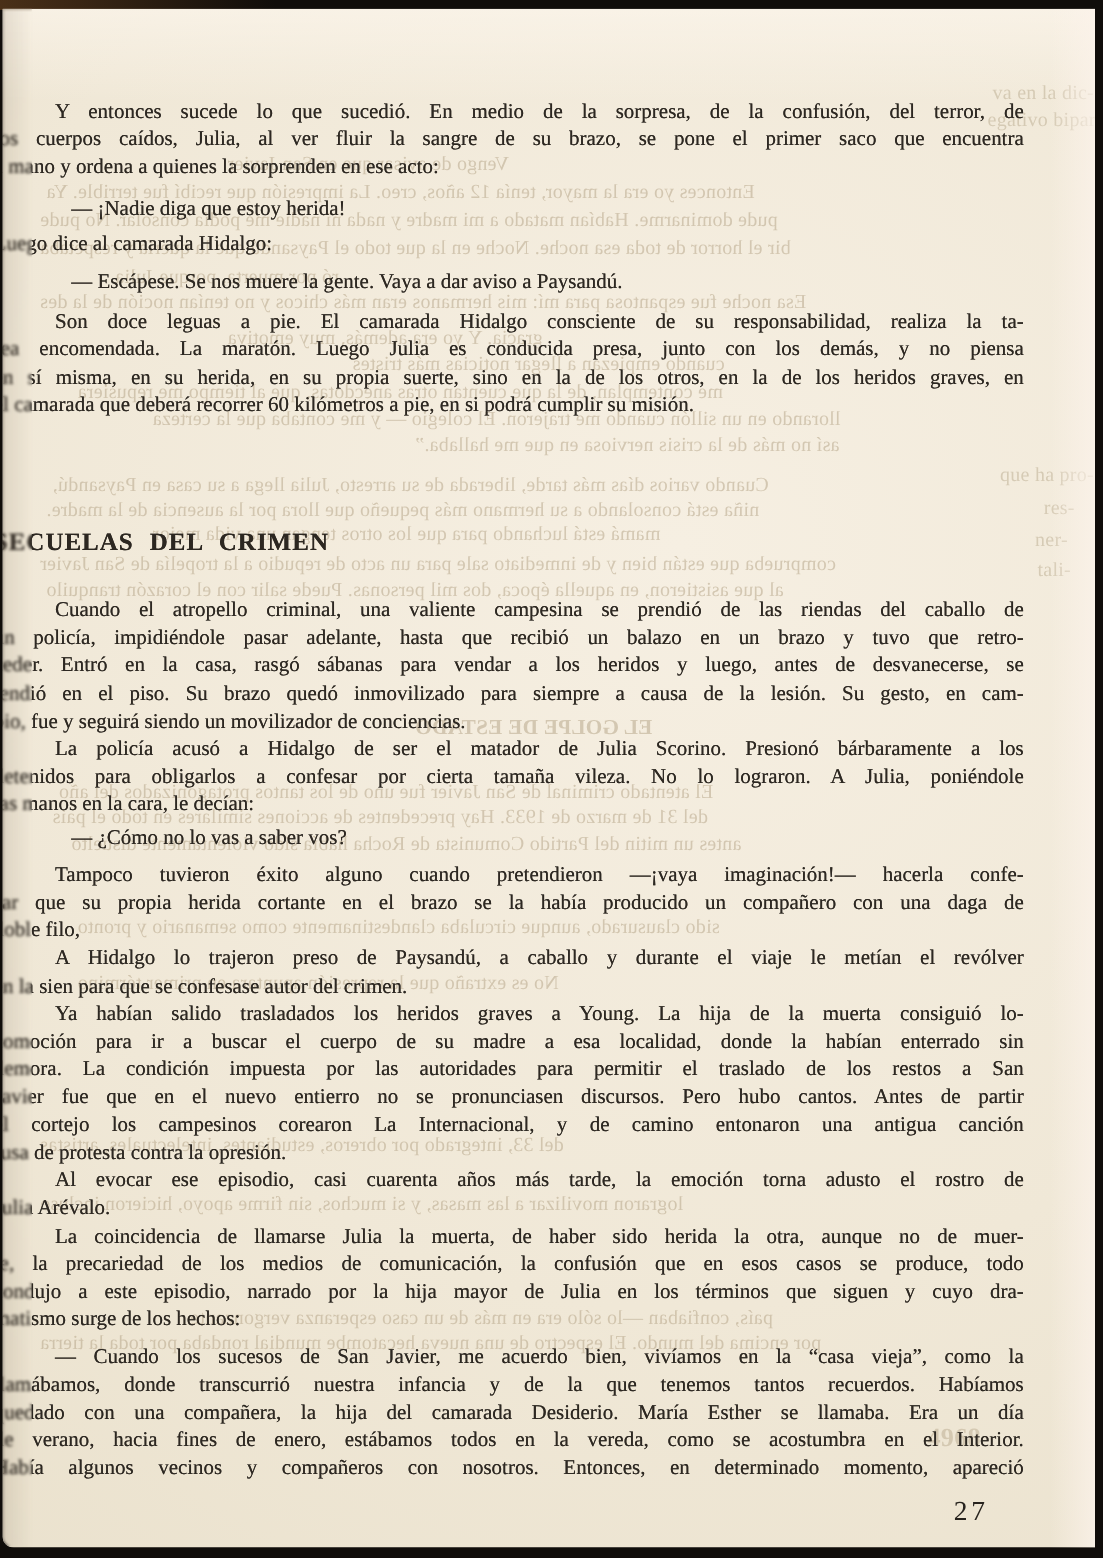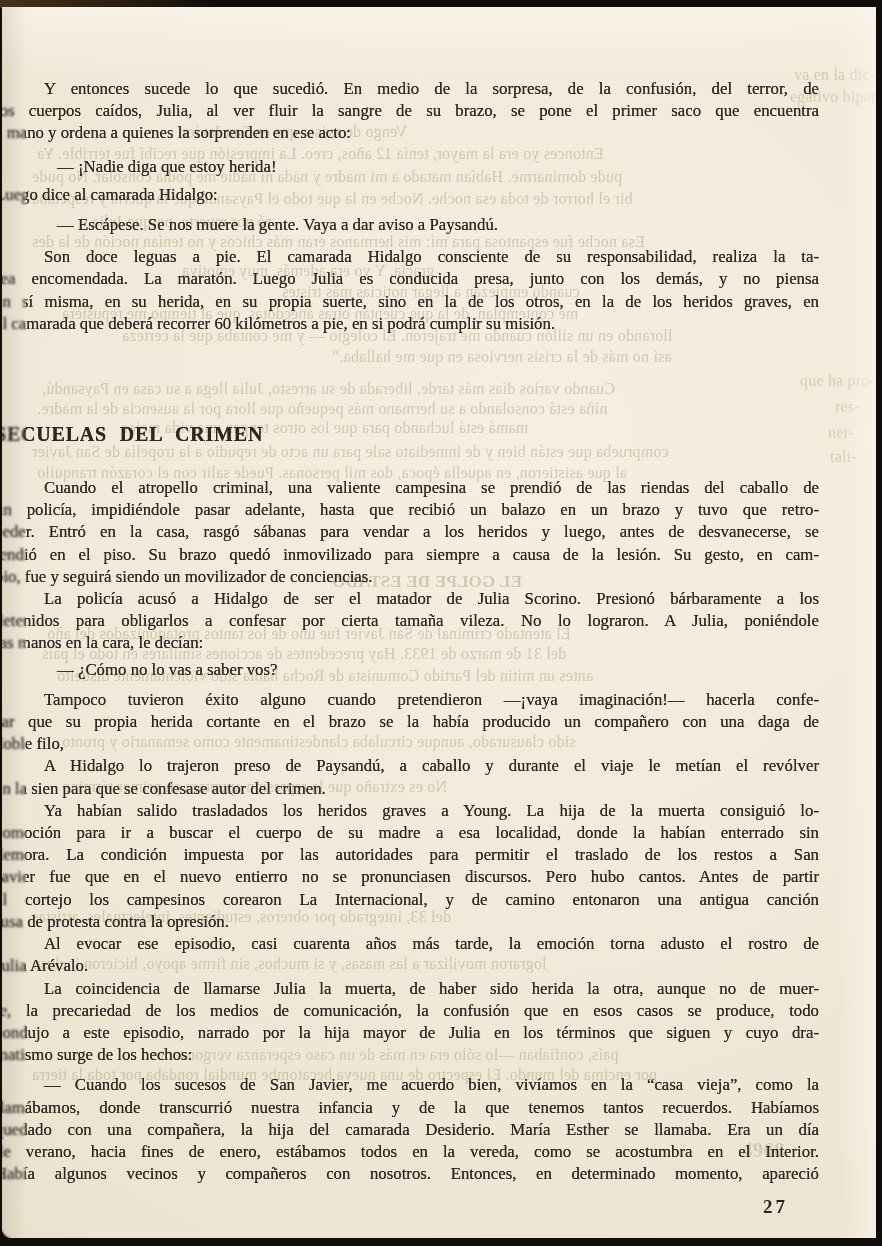--- a/index.html
+++ b/index.html
@@ -44,21 +44,21 @@
   .para .ln:first-child{text-indent:49px;}
   .dlg .ln{text-indent:62px;}
   .flush .ln{text-indent:0;}
   h2.heading{
     margin:0;font-size:20px;font-weight:bold;color:#2c2721;
     letter-spacing:.8px;word-spacing:7px;line-height:26px;
     text-shadow:0 0 .5px rgba(44,39,33,.9);
   }
   .pagenum{
     position:absolute;top:1189px;left:761px;
-    font-size:19px;font-weight:bold;letter-spacing:3px;color:#27231e;
+    font-size:22px;font-weight:normal;letter-spacing:3px;color:#27231e;
   }
 </style>
 </head>
 <body>
 
 <div class="edge-brown"></div>
 
 <div class="paper">
 
   <div class="bleed">

